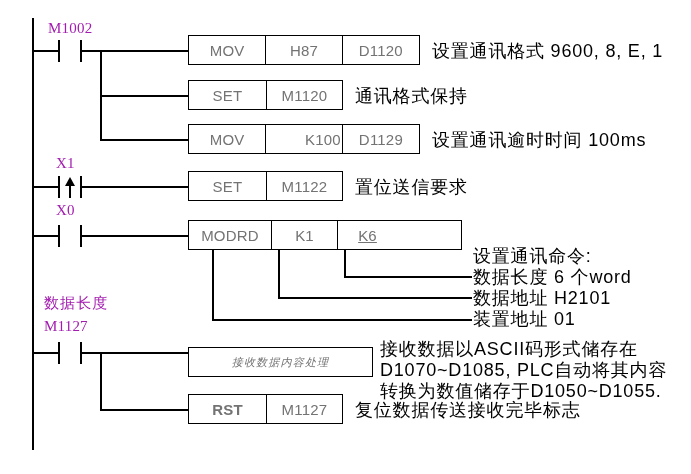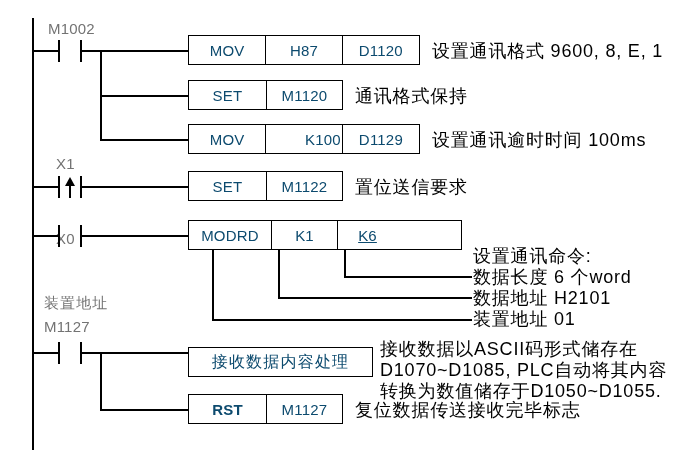--- a/index.html
+++ b/index.html
@@ -49,29 +49,30 @@
     align-items: stretch;
     height: 30px;
   }
   .cell {
     box-sizing: border-box;
     display: flex;
     align-items: center;
     justify-content: center;
     font-size: 15px;
     letter-spacing: 0.2px;
-    color: #0c4a6e;
+    color: #737373;
     white-space: nowrap;
   }
   .cell + .cell {
     border-left: 1.5px solid #000000;
   }
   .cell.cjk {
-    font-size: 16px;
+    font-size: 11px;
     letter-spacing: 1.2px;
+    font-style: italic;
   }
   
   .contact {
     position: absolute;
     height: 22px;
     width: 24px;
   }
   .contact .bar {
     position: absolute;
     top: 0;
@@ -98,23 +99,24 @@
     top: 9px;
     transform: translateX(-50%);
     width: 2px;
     height: 13px;
     background: #000000;
   }
   
   .lbl {
     position: absolute;
     font-size: 15px;
-    color: #737373;
+    color: #a21caf;
     white-space: nowrap;
     letter-spacing: 0.2px;
+    font-family: Liberation Serif, serif;
   }
   .lbl.cjk {
     letter-spacing: 1.1px;
   }
   .note {
     position: absolute;
     font-size: 18px;
     color: #000000;
     white-space: nowrap;
     letter-spacing: 0.8px;
@@ -170,21 +172,21 @@
     <div class="arrowup"></div>
   </div>
   <div class="hline" style="left:82px; top:186px; width:106px;"></div>
 
   <div class="ibox" style="left:188px; top:171px; width:155px;">
     <div class="cell" style="width:77px;">SET</div>
     <div class="cell" style="width:76px;">M1122</div>
   </div>
   <div class="note cjk" style="left:355px; top:177px;">置位送信要求</div>
 
-  <div class="lbl" style="left:56px; top:202px;margin-top:28px;">X0</div>
+  <div class="lbl" style="left:56px; top:202px;">X0</div>
   <div class="hline" style="left:32px; top:235px; width:26px;"></div>
   <div class="contact" style="left:58px; top:225px;">
     <div class="bar left"></div>
     <div class="bar right"></div>
   </div>
   <div class="hline" style="left:82px; top:235px; width:106px;"></div>
 
   <div class="ibox" style="left:188px; top:220px; width:274px;">
     <div class="cell" style="width:82px;">MODRD</div>
     <div class="cell" style="width:66px;">K1</div>
@@ -198,21 +200,21 @@
   <div class="thinh" style="left:278px; top:297px; width:194px;"></div>
 
   <div class="thinv" style="left:212px; top:250px; height:70px;"></div>
   <div class="thinh" style="left:212px; top:319px; width:260px;"></div>
 
   <div class="note cjk" style="left:473px; top:246px;">设置通讯命令:</div>
   <div class="note cjk" style="left:473px; top:267px;">数据长度 6 个word</div>
   <div class="note cjk" style="left:473px; top:288px;">数据地址 H2101</div>
   <div class="note cjk" style="left:473px; top:309px;">装置地址 01</div>
 
-  <div class="lbl cjk" style="left:44px; top:294px;">装置地址</div>
+  <div class="lbl cjk" style="left:44px; top:294px;">数据长度</div>
   <div class="lbl" style="left:44px; top:318px;">M1127</div>
 
   <div class="hline" style="left:32px; top:352px; width:26px;"></div>
   <div class="contact" style="left:58px; top:342px;">
     <div class="bar left"></div>
     <div class="bar right"></div>
   </div>
   <div class="hline" style="left:82px; top:352px; width:106px;"></div>
 
   <div class="thinv" style="left:100px; top:352px; height:58px;"></div>

